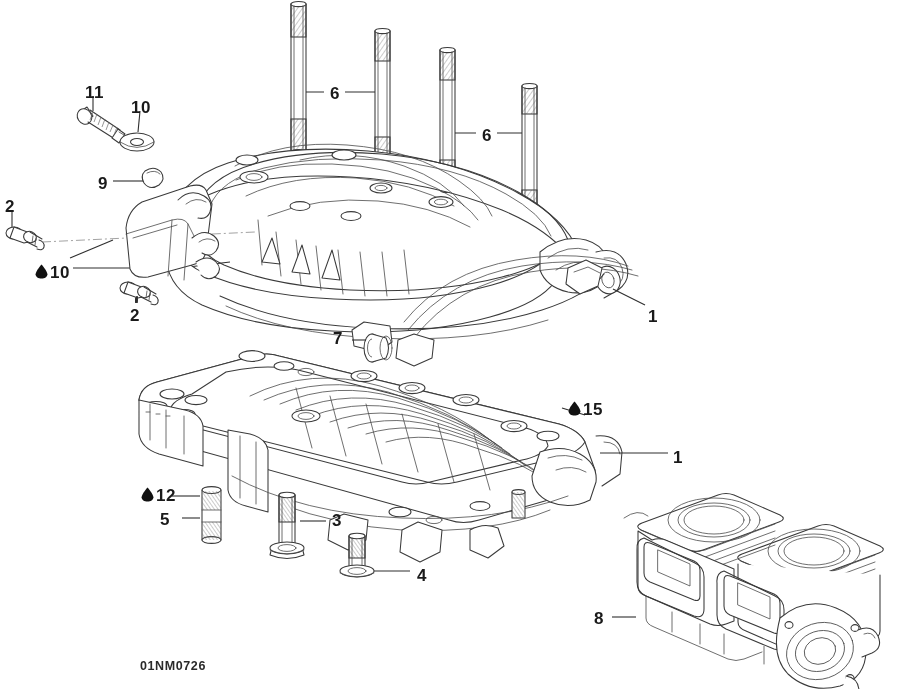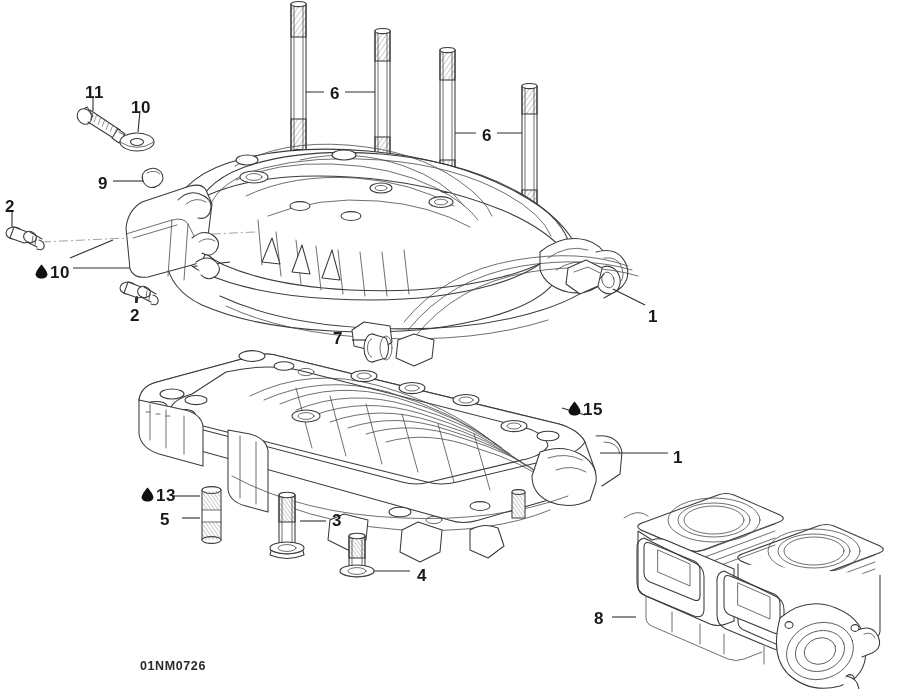--- a/index.html
+++ b/index.html
@@ -489,21 +489,21 @@
     </span><span>15</span>
   </div>
 
   <div class="callout" style="left:673px; top:449px;"><span>1</span></div>
 
   <div class="callout" style="left:141px; top:487px;">
     <span class="droplet">
       <svg width="13" height="15" viewBox="0 0 13 15">
           <path d="M6.5,0.5 C6.5,0.5 12.4,7.2 12.4,10.3 C12.4,13.1 9.7,14.6 6.5,14.6 C3.3,14.6 0.6,13.1 0.6,10.3 C0.6,7.2 6.5,0.5 6.5,0.5 Z" fill="#111111"></path>
         </svg>
-    </span><span>13</span>
+    </span><span>12</span>
   </div>
 
   <div class="callout" style="left:160px; top:511px;"><span>5</span></div>
   <div class="callout" style="left:332px; top:512px;"><span>3</span></div>
   <div class="callout" style="left:417px; top:567px;"><span>4</span></div>
   <div class="callout" style="left:594px; top:610px;"><span>8</span></div>
 
   <div id="figcode">01NM0726</div>
 
 </div>

